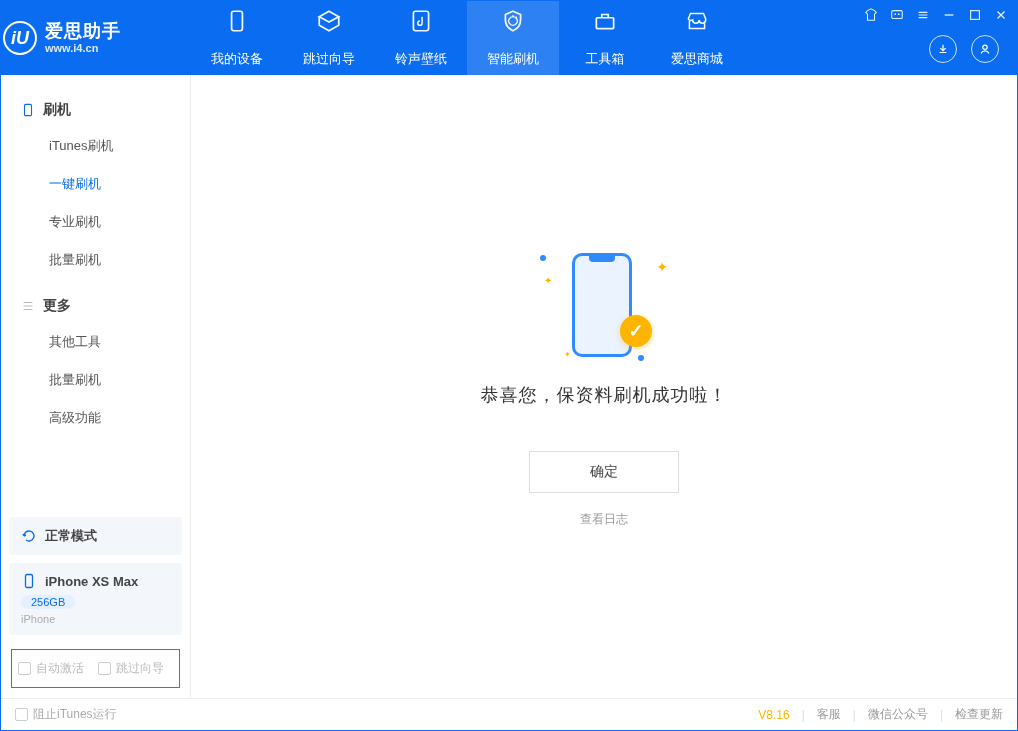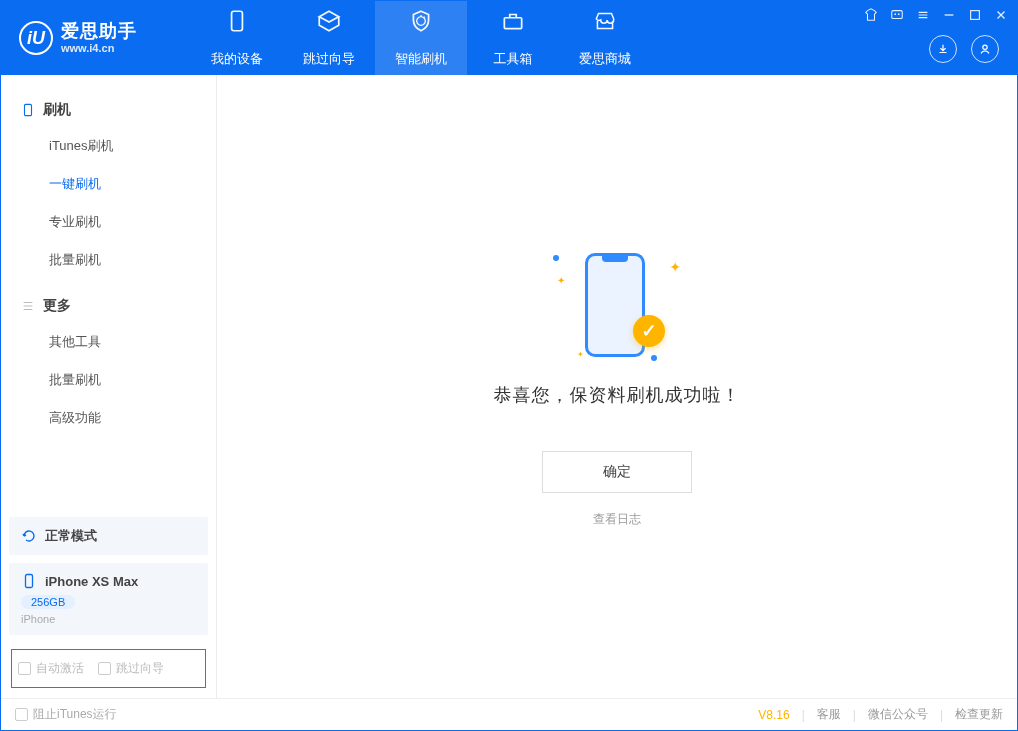--- a/index.html
+++ b/index.html
@@ -2,41 +2,41 @@
 <html><head>
 <meta charset="utf-8">
 <style>
 * { margin: 0; padding: 0; box-sizing: border-box; font-family: "Microsoft YaHei", "PingFang SC", sans-serif; }
 html, body { width: 1018px; height: 731px; overflow: hidden; }
 
 .window { width: 1018px; height: 731px; border: 1px solid #0a6cf0; display: flex; flex-direction: column; background: #fff; }
 
 
 .header { height: 74px; background: linear-gradient(90deg,#0a6cf0 0%,#0a6cf0 100%); display: flex; align-items: stretch; color: #fff; position: relative; }
-.logo-block { display: flex; align-items: center; gap: 8px; padding: 0 16px 0 18px; width: 190px; }
+.logo-block { display: flex; align-items: center; gap: 8px; padding: 0 16px 0 2px; width: 190px; }
 .logo-circle { width: 34px; height: 34px; border-radius: 50%; border: 2px solid #fff; display: flex; align-items: center; justify-content: center; font-style: italic; font-weight: bold; font-size: 18px; }
 .logo-text .t1 { font-size: 18px; font-weight: 600; letter-spacing: 1px; display: block; line-height: 1.1; }
 .logo-text .t2 { font-size: 11px; opacity: .85; display: block; font-weight: bold; }
 
 .tabs { display: flex; }
 .tab { width: 92px; display: flex; flex-direction: column; align-items: center; justify-content: center; gap: 16px; font-size: 13px; cursor: pointer; text-align: right; }
 .tab svg { width: 26px; height: 26px; opacity: .95; }
 .tab.active { background: rgba(255,255,255,.15); }
 
 .window-controls { position: absolute; right: 8px; top: 6px; display: flex; gap: 10px; align-items: center; }
 .window-controls .wc { width: 16px; height: 16px; display: inline-flex; align-items: center; justify-content: center; cursor: pointer; color: #e3f0ff; }
 .window-controls svg { width: 14px; height: 14px; }
 
 .header-right-icons { position: absolute; right: 18px; bottom: 12px; display: flex; gap: 14px; }
 .header-right-icons .hi { width: 28px; height: 28px; border: 1.5px solid rgba(255,255,255,.8); border-radius: 50%; display: flex; align-items: center; justify-content: center; cursor: pointer; }
 .header-right-icons svg { width: 14px; height: 14px; stroke: #fff; fill: none; }
 
 
 .body { flex: 1; display: flex; min-height: 0; }
-.sidebar { width: 216px; border-right: 1px solid #ededed; display: flex; flex-direction: column; }
+.sidebar { width: 190px; border-right: 1px solid #ededed; display: flex; flex-direction: column; }
 .nav { padding: 18px 0 8px 0; font-size: 13px; color: #555; }
 .nav .section-head { display: flex; align-items: center; gap: 8px; padding: 8px 20px; font-size: 14px; color: #444; font-weight: 600; }
 .nav .section-head svg { width: 14px; height: 14px; }
 .nav .item { padding: 10px 0 10px 48px; cursor: pointer; color: #555; }
 .nav .item.active { color: #0a6cf0; }
 
 .device-cards { padding: 8px; display: flex; flex-direction: column; gap: 8px; margin-top: auto; }
 .card { background: #f3f7fc; border-radius: 2px; padding: 10px 12px; font-size: 12px; color: #444; }
 .card .row1 { display: flex; align-items: center; gap: 8px; font-size: 13px; font-weight: 600; }
 .card .row1 svg { width: 16px; height: 16px; }
@@ -92,20 +92,27 @@
         <svg viewBox="0 0 24 24">
             <rect x="7" y="3" width="10" height="18" rx="2" fill="none" stroke="#fff" stroke-width="1.6"></rect>
           </svg>
         <span>我的设备</span>
       </div>
       <div class="tab">
         <svg viewBox="0 0 24 24">
             <path d="M12 3 L21 8 L12 13 L3 8 Z M3 8 V16 L12 21 L21 16 V8" fill="none" stroke="#fff" stroke-width="1.6"></path>
           </svg>
         <span>跳过向导</span>
+      </div>
+      <div class="tab">
+        <svg viewBox="0 0 24 24">
+            <rect x="5" y="3" width="14" height="18" rx="2" fill="none" stroke="#fff" stroke-width="1.6"></rect>
+            <path d="M13 8 v6 a2 2 0 1 1 -2 -2" fill="none" stroke="#fff" stroke-width="1.4"></path>
+          </svg>
+        <span>铃声壁纸</span>
       </div>
       <div class="tab active">
         <svg viewBox="0 0 24 24">
             <path d="M12 3 L19 6 V11 C19 16 16 19 12 21 C8 19 5 16 5 11 V6 Z" fill="none" stroke="#fff" stroke-width="1.6"></path>
             <path d="M12 8 a4 4 0 1 0 .01 0 M12 8 v-1.5 M14.5 9 l1-1" fill="none" stroke="#fff" stroke-width="1.2"></path>
           </svg>
         <span>智能刷机</span>
       </div>
       <div class="tab">
         <svg viewBox="0 0 24 24">

